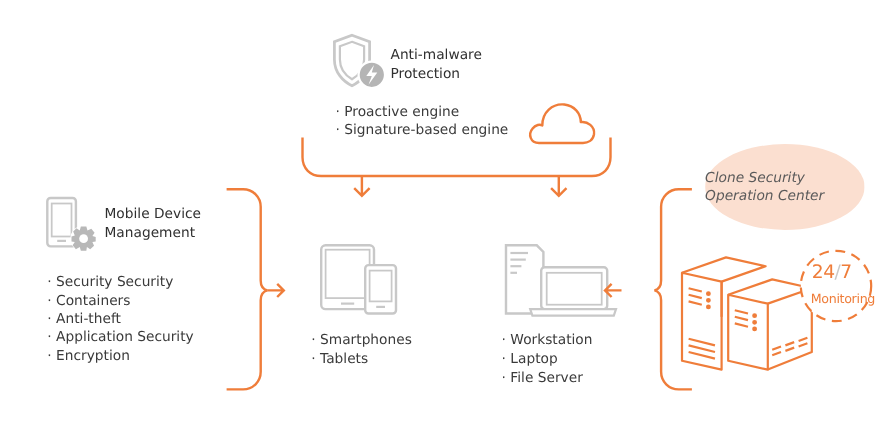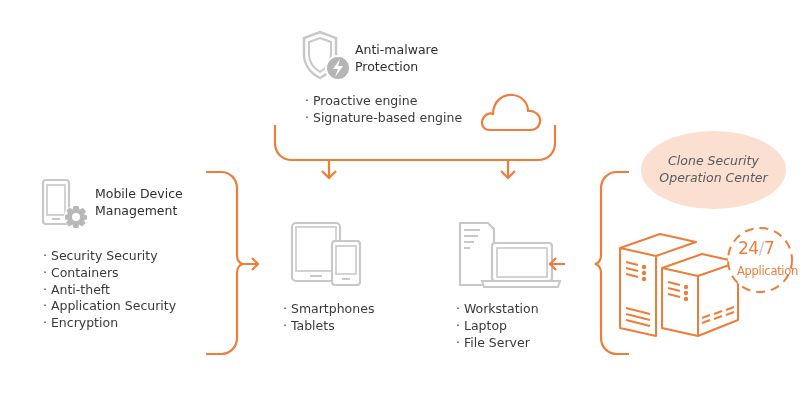--- a/index.html
+++ b/index.html
@@ -5,21 +5,21 @@
   html, body { margin: 0; padding: 0; background: #ffffff; }
   body { width: 810px; height: 400px; position: relative; overflow: hidden;
          font-family: "DejaVu Sans", sans-serif; color: #3a3a3a; }
   .abs { position: absolute; }
   .title { font-size: 12.5px; line-height: 17px; color: #2f2f2f; }
   .list { font-size: 12.5px; line-height: 16.8px; color: #3a3a3a; margin: 0; padding: 0; list-style: none; }
   .list li::before { content: "\00B7\00A0"; }
   svg.abs { overflow: visible; }
   .soc-bubble { position: absolute; left: 641px; top: 131px; width: 145px; height: 78px;
                 background: #fbdfd0; border-radius: 50% / 50%; clip-path: inset(0 0 0 0 round 0); }
-  .soc-text { position: absolute; left: 641px; top: 152px; width: 145px; text-align: center;
+  .soc-text { position: absolute; left: 641px; top: 152px; width: 145px; text-align: left;
               font-style: italic; font-size: 12.5px; line-height: 17px; color: #5a5a5a; }
   .mon-24 { position: absolute; left: 738px; top: 236px; font-size: 17px; line-height: 24px; color: #ef7d3a; letter-spacing: -0.5px; }
   .mon-24 .slash { color: #c8c8c8; }
   .mon-label { position: absolute; left: 737px; top: 264px; font-size: 11.5px; color: #ef7d3a; letter-spacing: -0.3px; }
 </style>
 </head>
 <body>
 
 <svg class="abs" style="left:302px;top:30px" width="50" height="52" viewBox="0 0 50 52">
   <path d="M18 2 L34 8 L34 24 C34 36 26 44 18 48 C10 44 2 36 2 24 L2 8 Z" fill="none" stroke="#c8c8c8" stroke-width="2.5"></path>
@@ -142,13 +142,13 @@
     <line x1="98" y1="86" x2="106" y2="83"></line>
       <line x1="98" y1="91" x2="106" y2="88"></line>
     <line x1="110" y1="82" x2="118" y2="79"></line>
       <line x1="110" y1="87" x2="118" y2="84"></line>
   </g>
 </svg>
 <svg class="abs" style="left:722px;top:225px" width="76" height="70" viewBox="0 0 76 70">
   <circle cx="38" cy="35" r="32" fill="#fff" stroke="#ef7d3a" stroke-width="2" stroke-dasharray="9 6"></circle>
 </svg>
 <div class="mon-24"><span>24</span><span class="slash">/</span><span>7</span></div>
-<div class="mon-label">Application</div>
+<div class="mon-label">Monitoring</div>
 
 </body></html>

